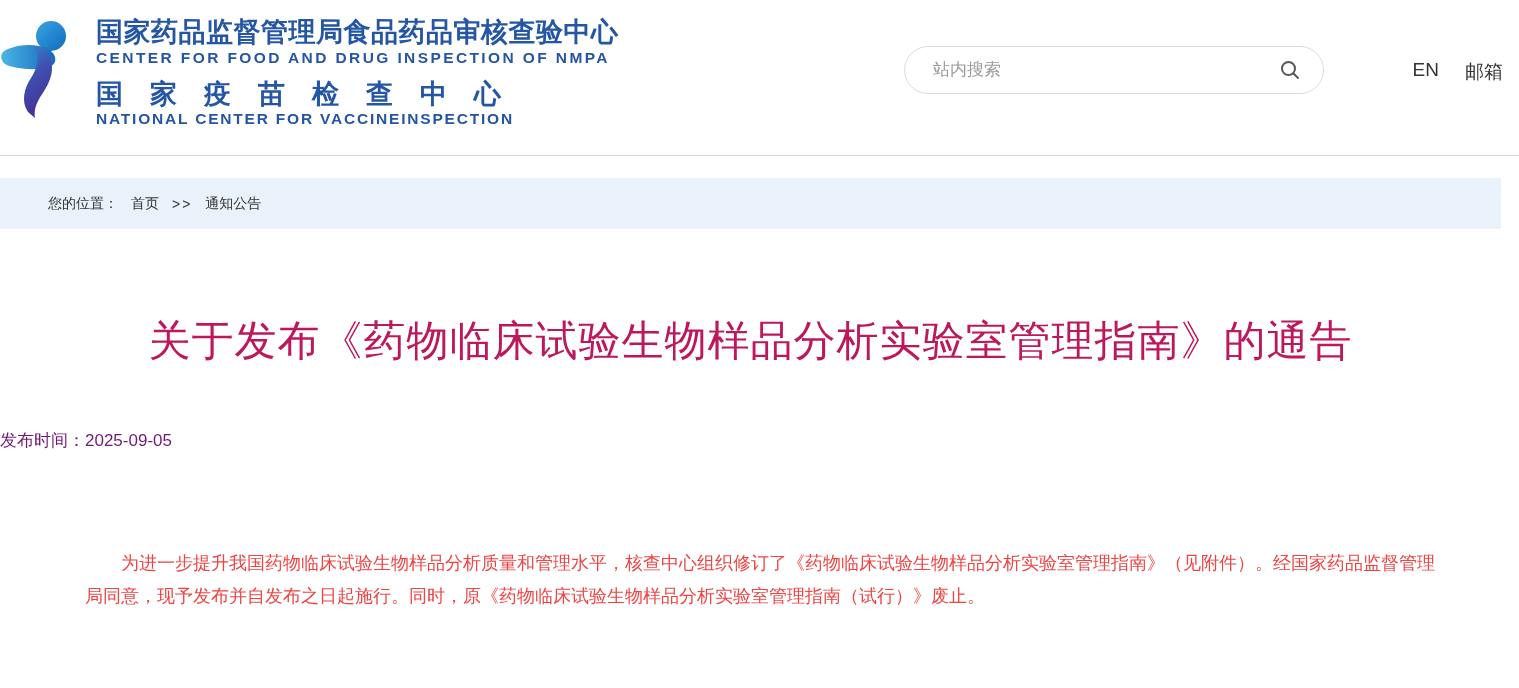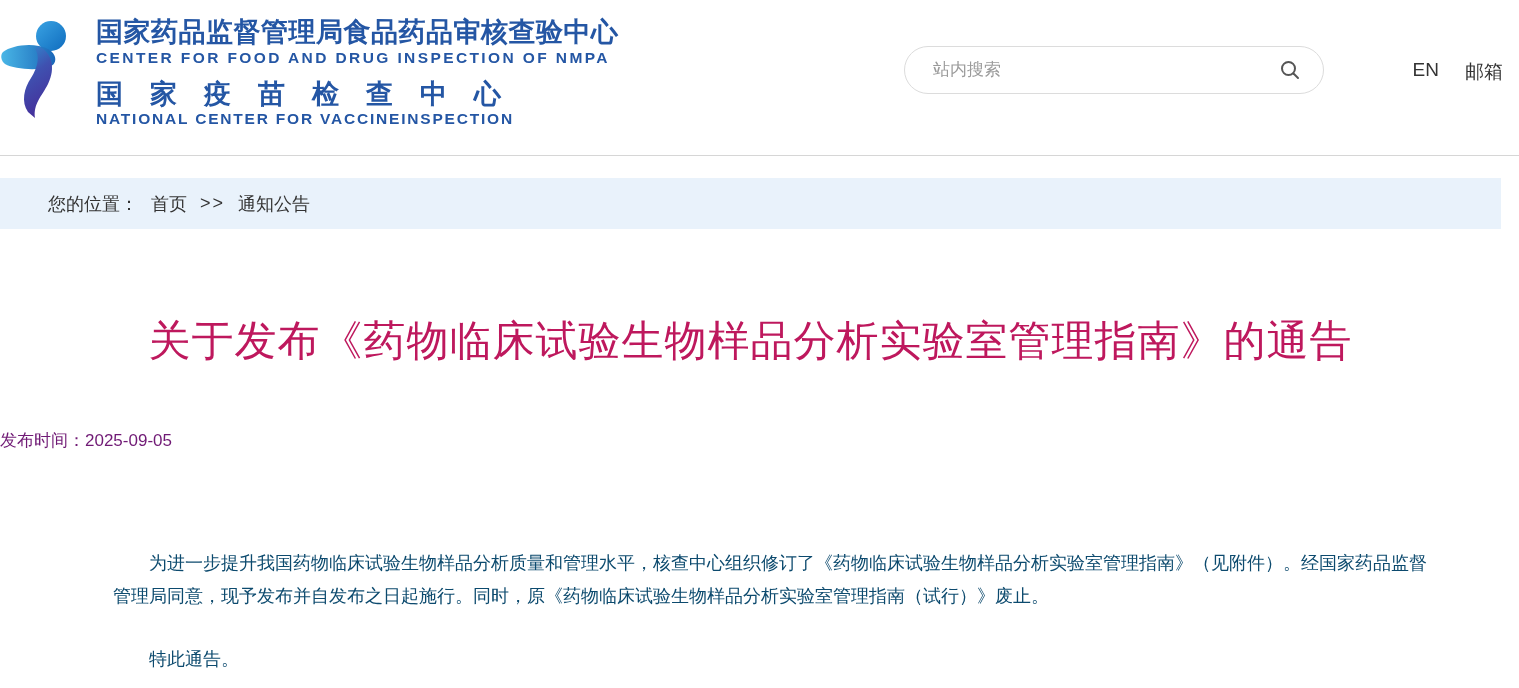--- a/index.html
+++ b/index.html
@@ -76,21 +76,21 @@
   .header-links a { color: #333; text-decoration: none; cursor: pointer; }
 
   
   .breadcrumb-bar {
     margin-top: 22px;
     width: calc(100% - 18px);
     height: 51px;
     background: #e9f2fb;
     display: flex; align-items: center;
     padding-left: 48px;
-    font-size: 18px; color: #333;
+    font-size: 14px; color: #333;
   }
   .breadcrumb-bar .crumb { margin-right: 13px; color: #333; text-decoration: none; }
   .breadcrumb-bar .crumb-sep { margin-right: 13px; letter-spacing: 2px; }
   .breadcrumb-bar a.crumb { cursor: pointer; }
 
   
   .article-main { width: 1501px; }
   .article-title {
     margin-top: 86px;
     text-align: center;
@@ -105,22 +105,21 @@
     text-align: left;
     font-size: 17px;
     line-height: 22px;
     color: #701a75;
   }
   .article-body {
     margin-top: 95px;
     font-family: "Liberation Serif", "DejaVu Serif", serif;
     font-size: 18px;
     line-height: 33px;
-    color: #0c4a6e;
-    padding-left: 28px;
+    color: #ef4444;
   }
   .article-body p {
     margin: 0 64px 0 85px;
     text-indent: 2em;
   }
   .article-body p + p { margin-top: 30px; }
 </style>
 </head>
 <body>
 
@@ -175,15 +174,14 @@
   <a class="crumb">首页</a>
   <span class="crumb-sep">&gt;&gt;</span>
   <a class="crumb">通知公告</a>
 </div>
 
 <main class="article-main">
   <h1 class="article-title">关于发布《药物临床试验生物样品分析实验室管理指南》的通告</h1>
   <div class="publish-line">发布时间：2025-09-05</div>
   <div class="article-body">
     <p>为进一步提升我国药物临床试验生物样品分析质量和管理水平，核查中心组织修订了《药物临床试验生物样品分析实验室管理指南》（见附件）。经国家药品监督管理局同意，现予发布并自发布之日起施行。同时，原《药物临床试验生物样品分析实验室管理指南（试行）》废止。</p>
-    <p>特此通告。</p>
   </div>
 </main>
 
 </body></html>

